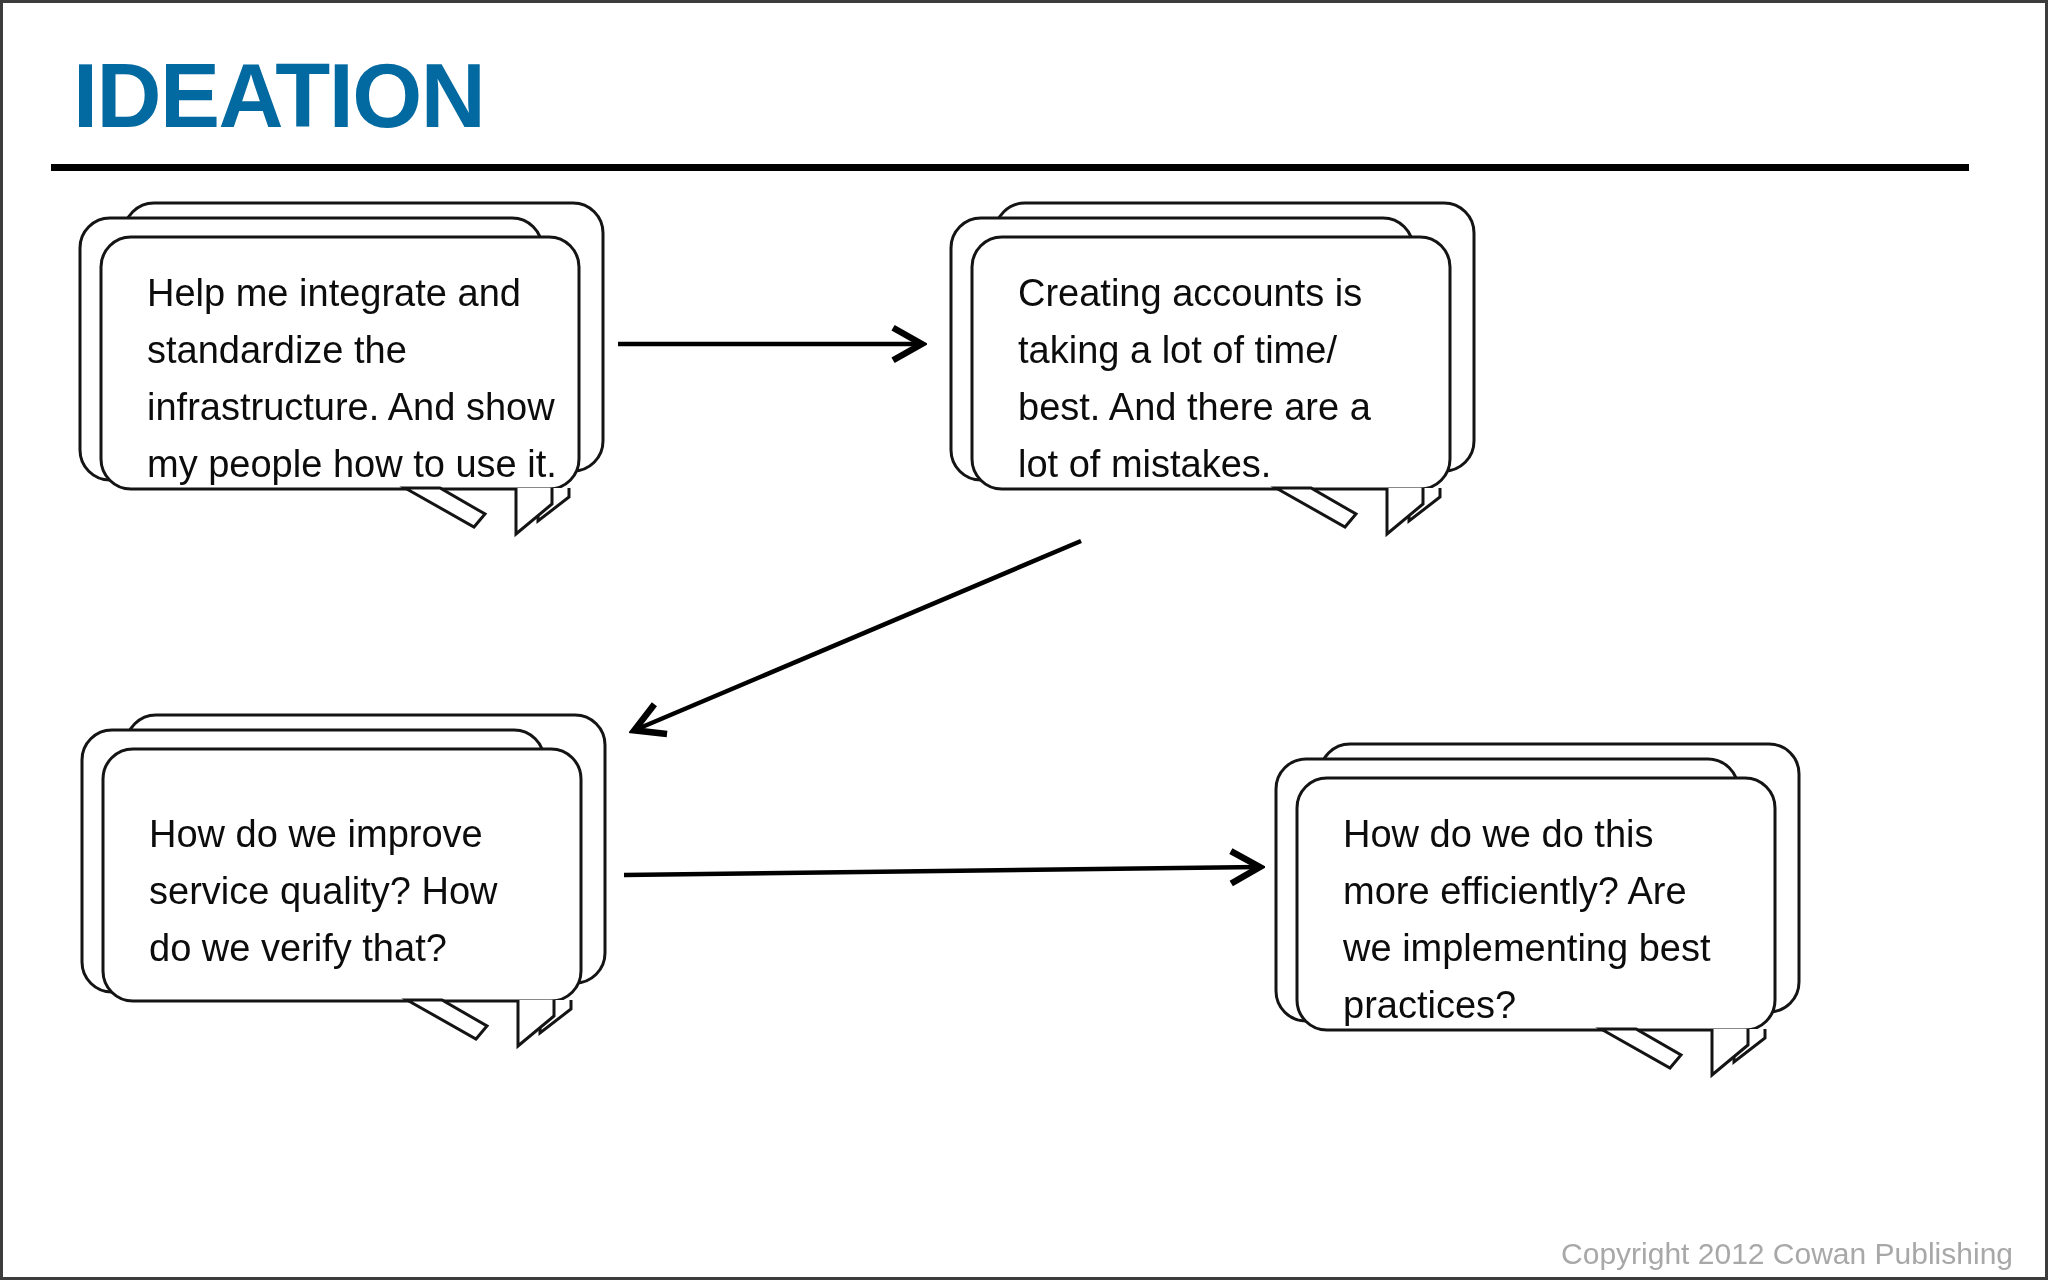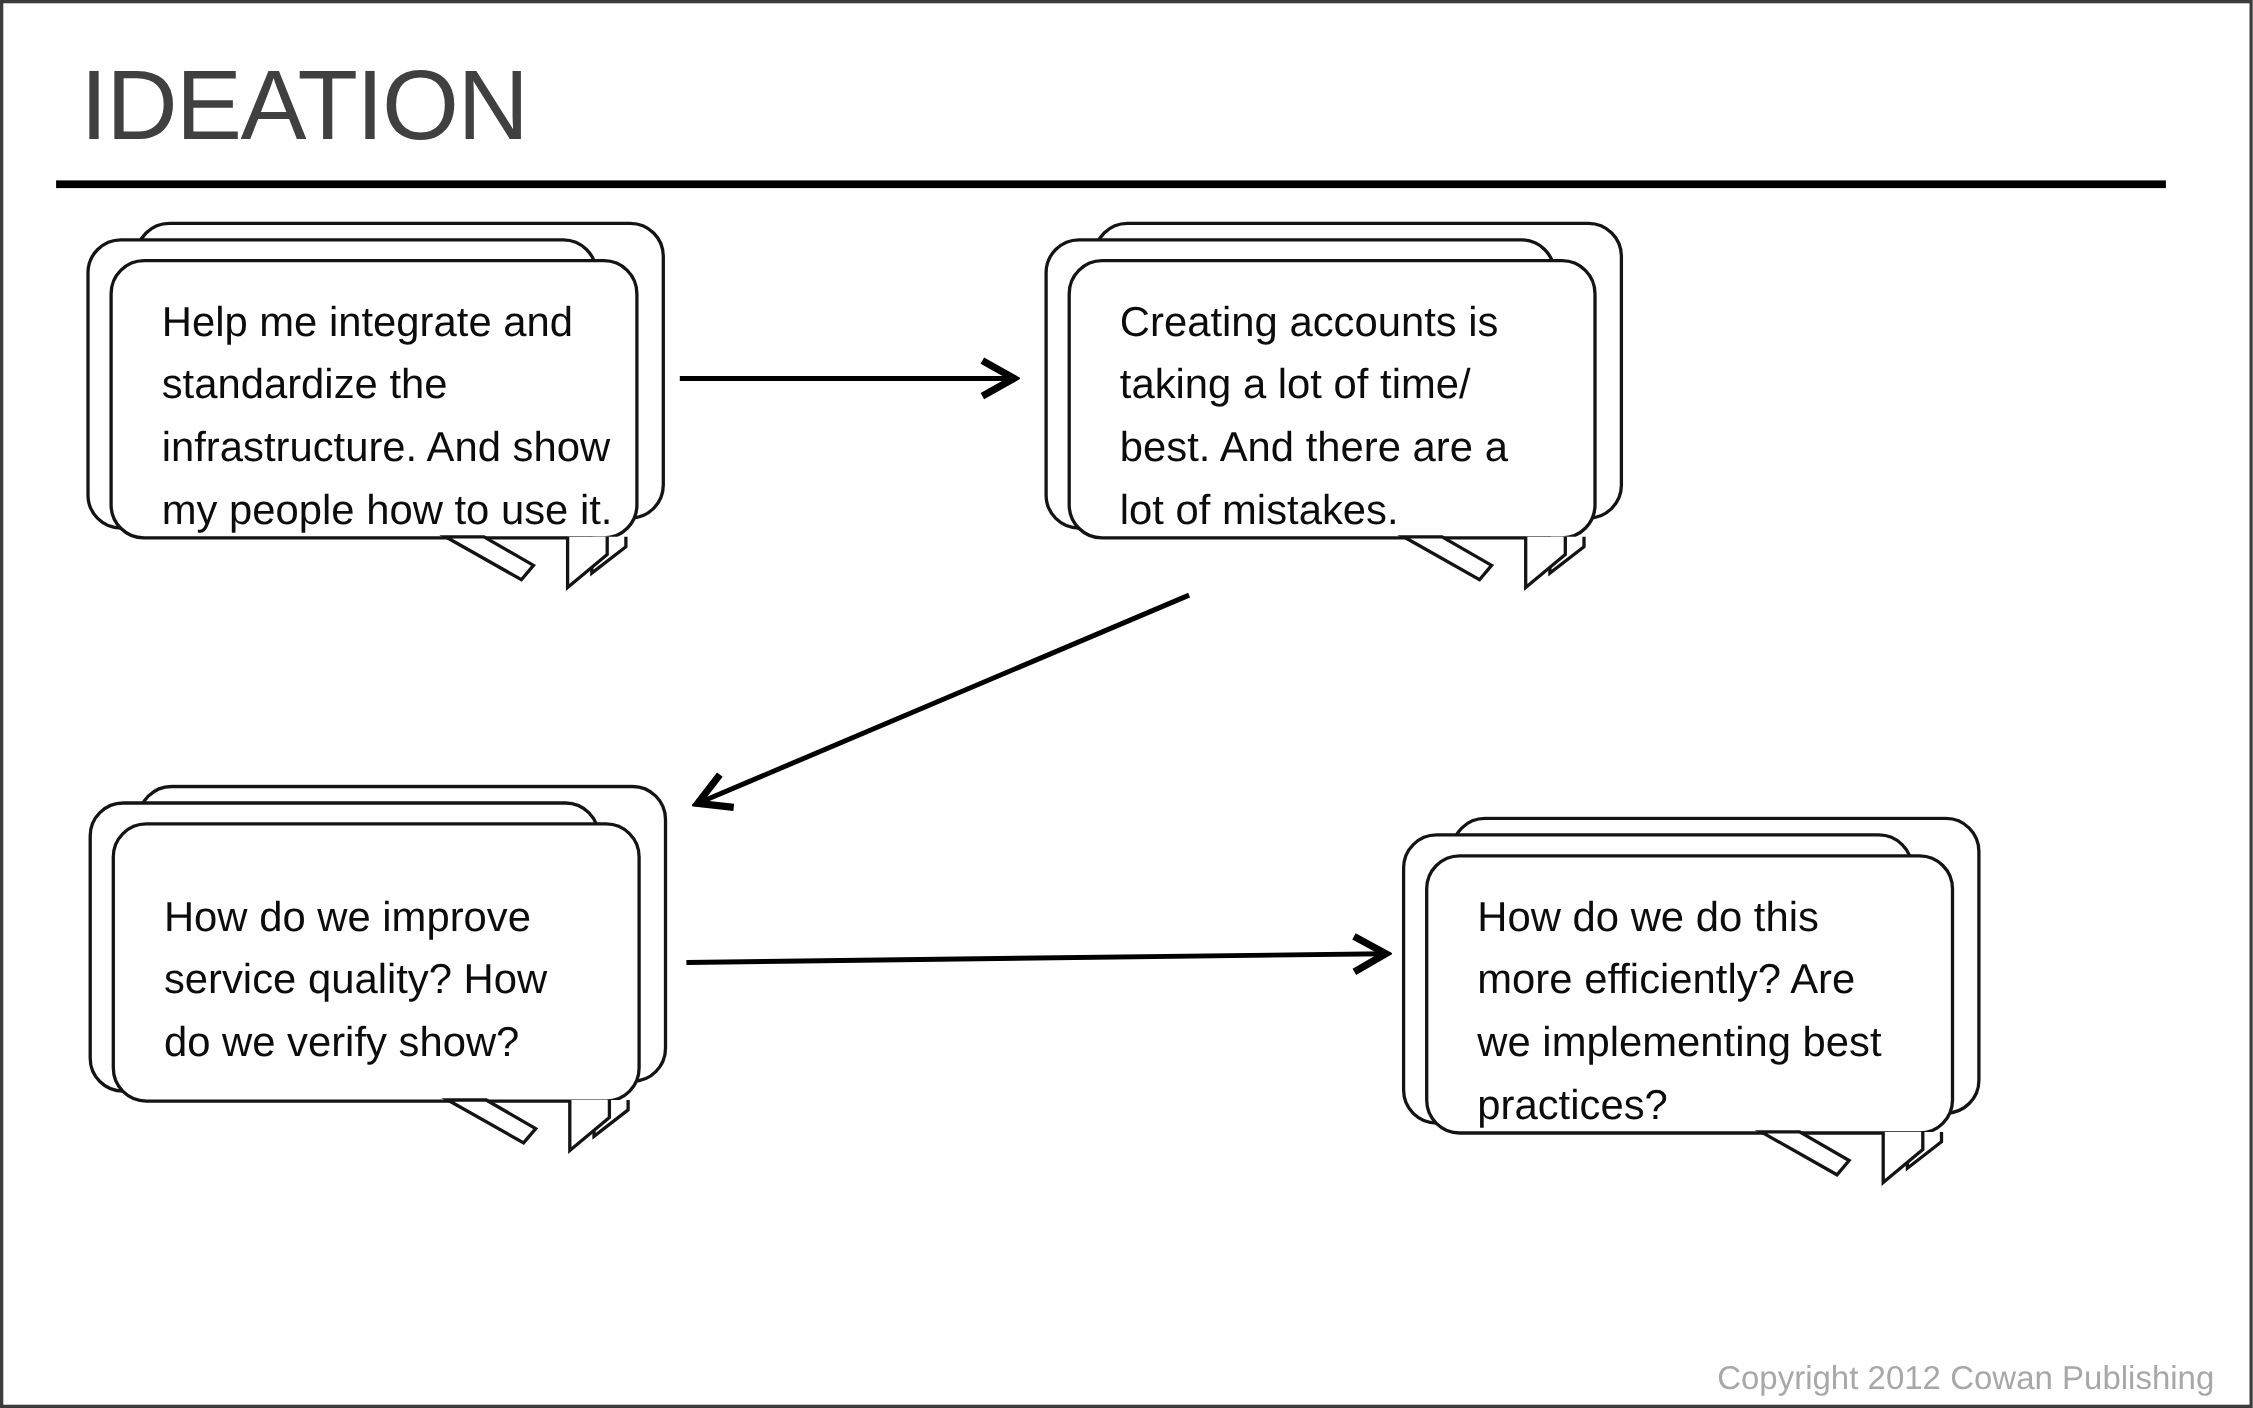--- a/index.html
+++ b/index.html
@@ -9,24 +9,24 @@
     background:#ffffff;
     border:3px solid #3c3c3c;
     box-sizing:border-box;
     overflow:hidden;
     font-family:"Liberation Sans", sans-serif;
   }
   .title{
     position:absolute;
     left:70px;top:48px;
     font-size:90px;
-    font-weight:normal;
+    font-weight:bold;
     letter-spacing:-1.5px;
     line-height:1;
-    color:#404040;
+    color:#0369a1;
     white-space:nowrap;
   }
   .title-rule{
     position:absolute;
     left:48px;top:161px;
     width:1918px;height:7px;
     background:#000;
   }
   .bubble-group{
     position:absolute;
@@ -121,21 +121,21 @@
         <rect x="46" y="2" width="479" height="268" rx="30"></rect>
         <rect x="2" y="17" width="462" height="262" rx="30"></rect>
         <rect x="23" y="36" width="478" height="252" rx="30"></rect>
         <path d="M460,287 L460,320 L491,296 L491,287"></path>
         <path d="M438,287 L438,333 L474,303 L474,287"></path>
         <path d="M327,287 L396,326 L407,313 L362,287 Z"></path>
       </g>
     </svg>
     <div class="bubble-text">How do we improve
 service quality? How
-do we verify show?</div>
+do we verify that?</div>
   </div>
 
   <div class="bubble-group bg4">
     <svg class="bubble-svg" viewBox="0 0 540 350">
       <g fill="#ffffff" stroke="#141414" stroke-width="3">
         <rect x="46" y="2" width="479" height="268" rx="30"></rect>
         <rect x="2" y="17" width="462" height="262" rx="30"></rect>
         <rect x="23" y="36" width="478" height="252" rx="30"></rect>
         <path d="M460,287 L460,320 L491,296 L491,287"></path>
         <path d="M438,287 L438,333 L474,303 L474,287"></path>

